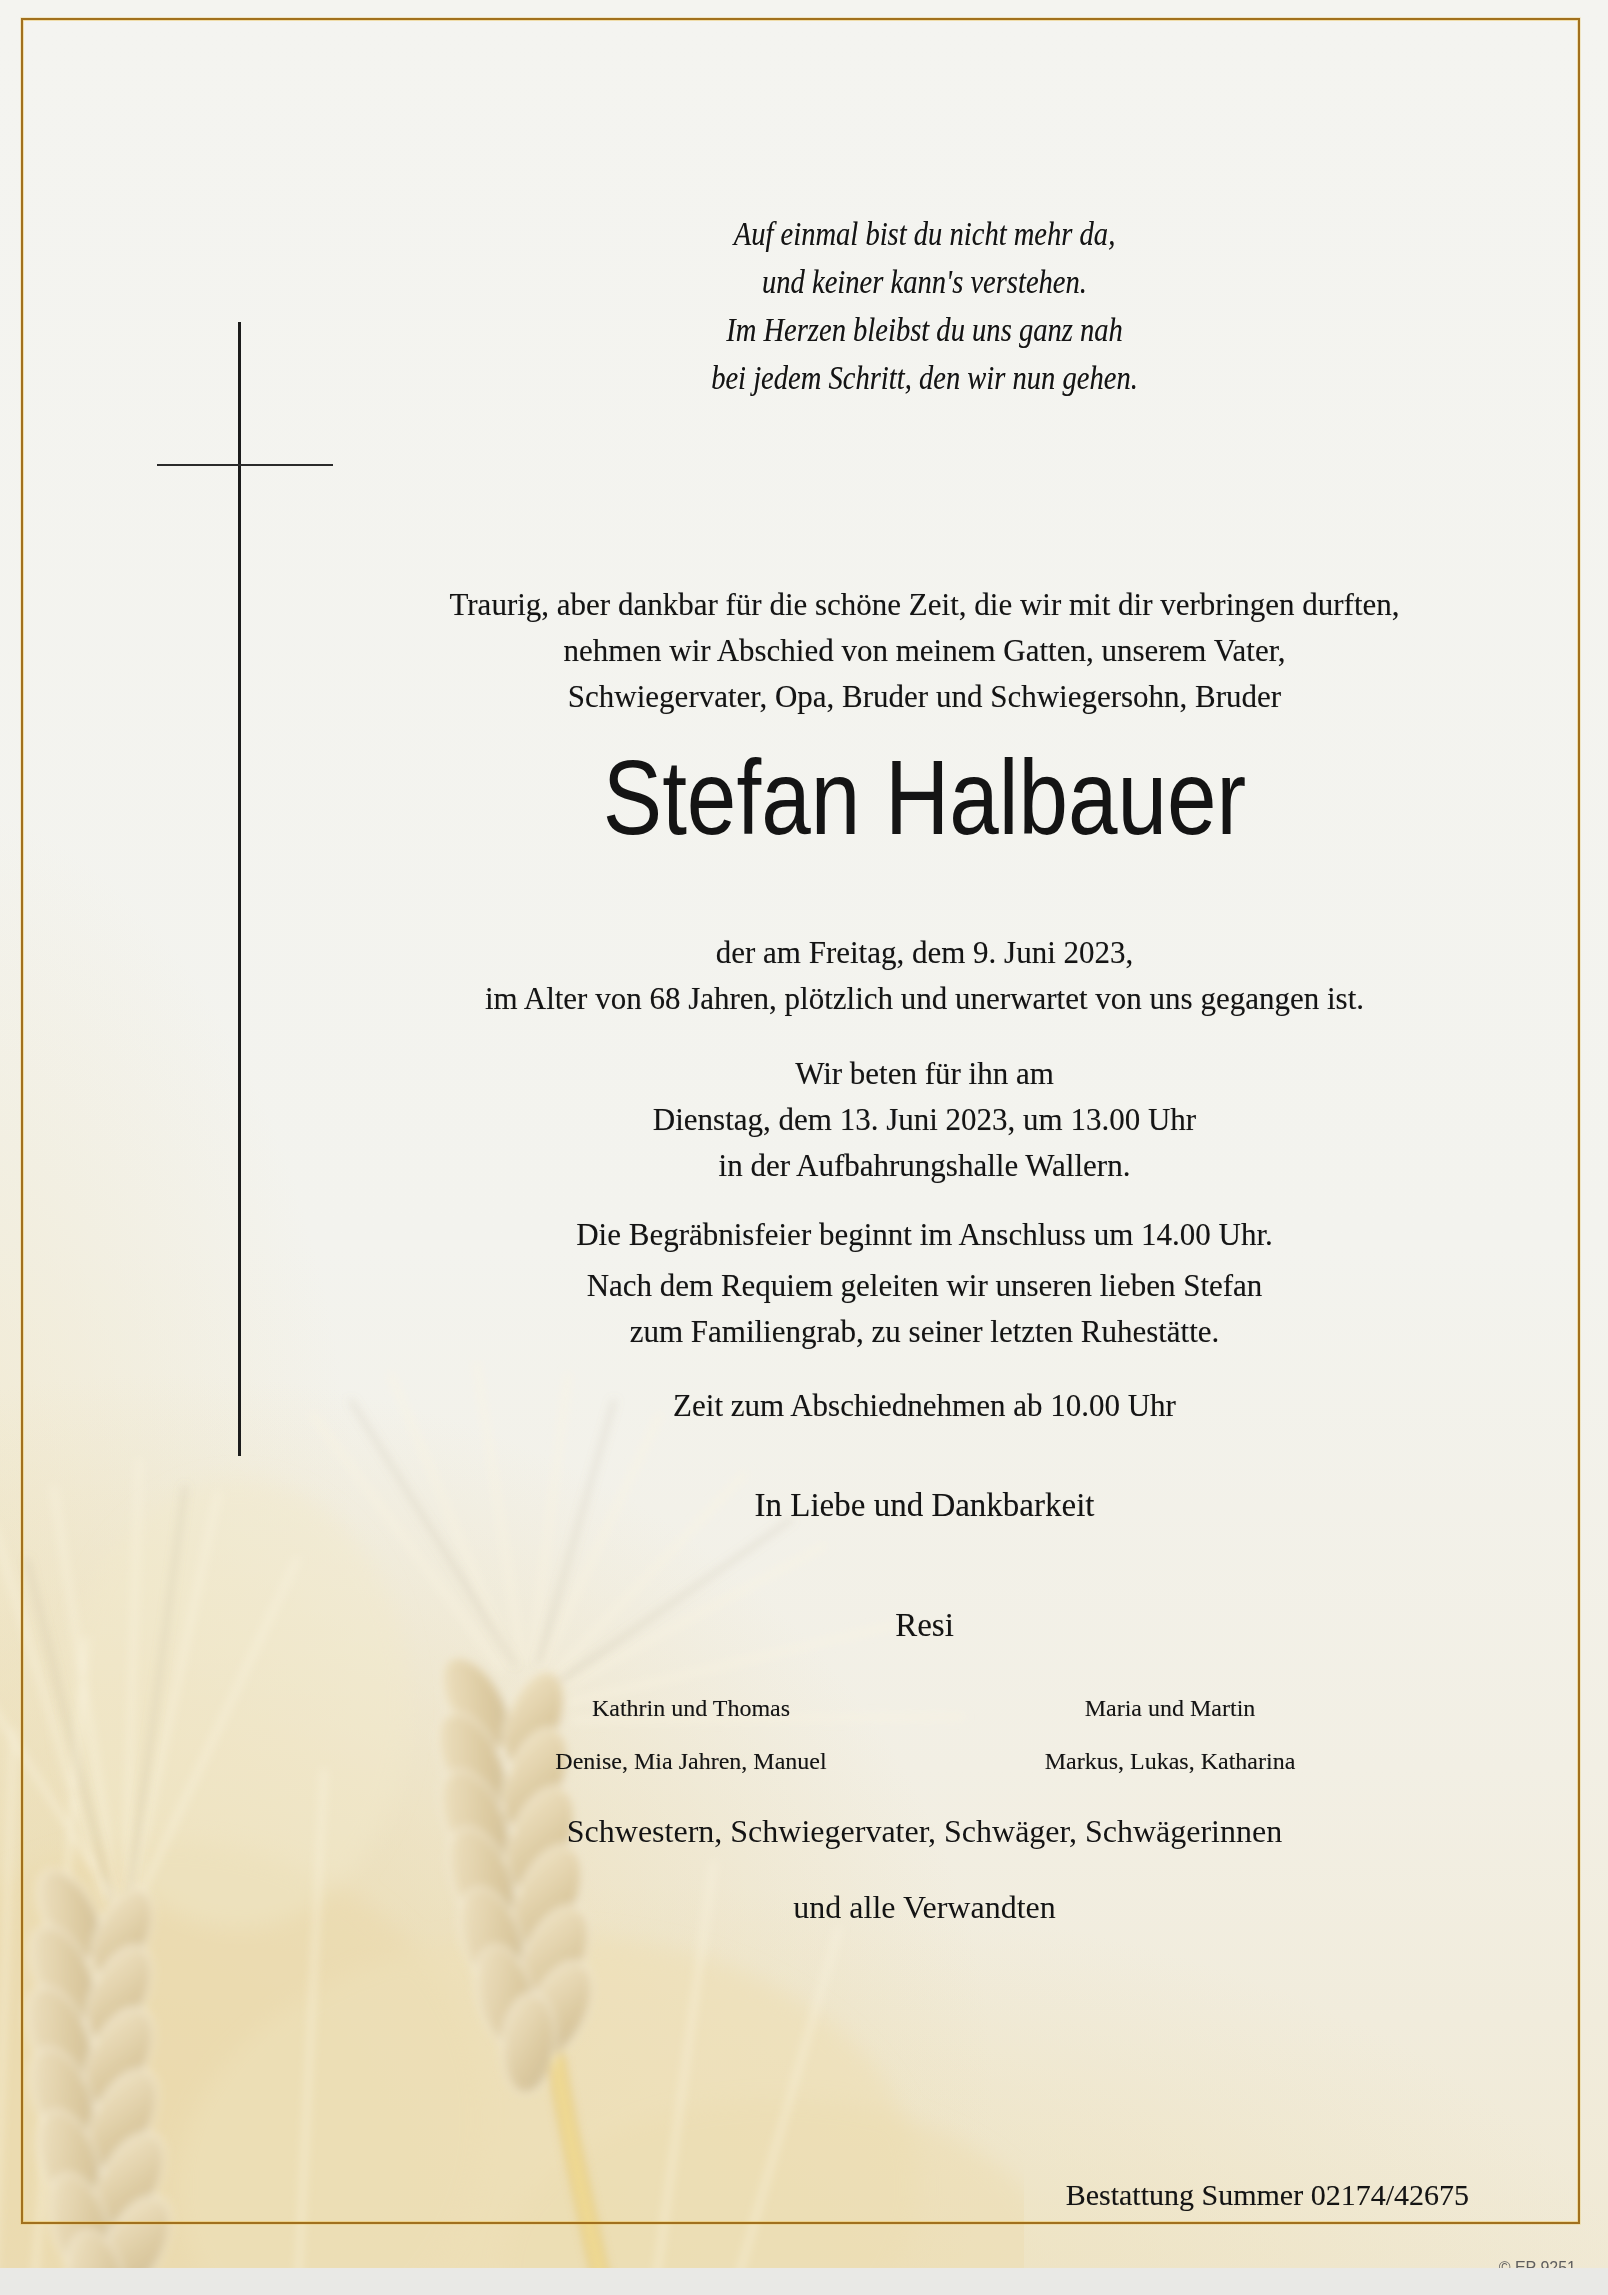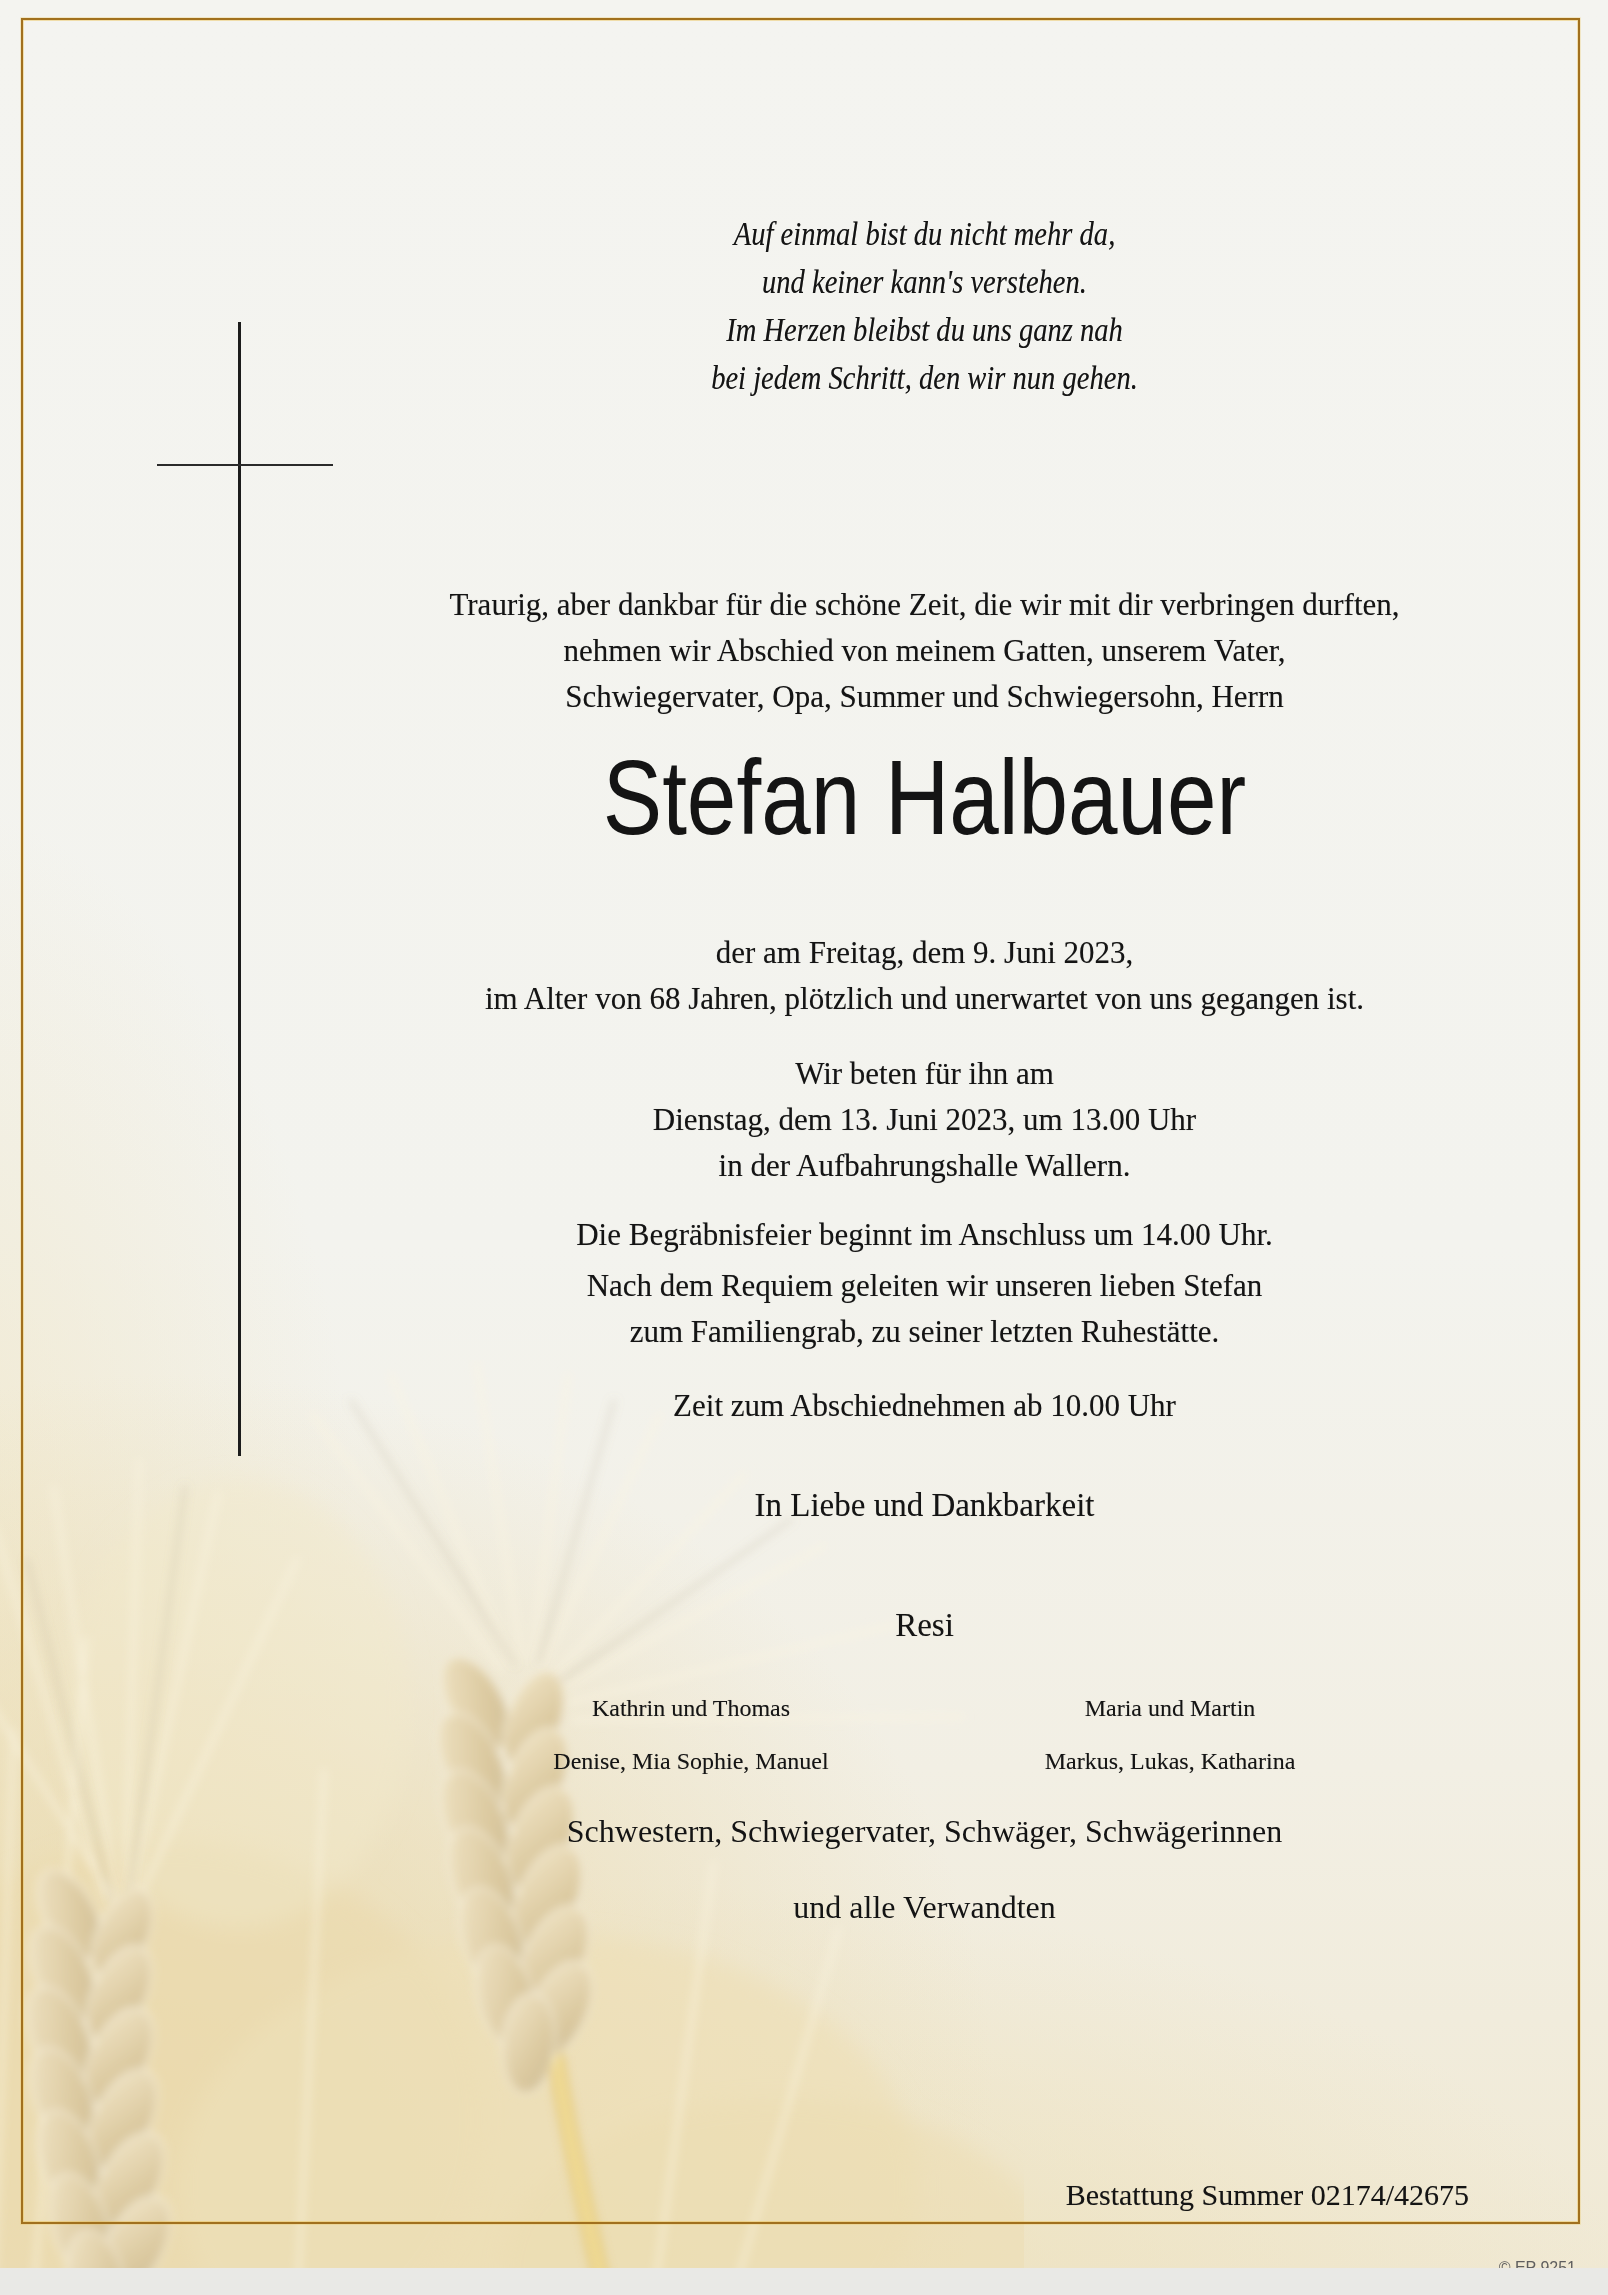--- a/index.html
+++ b/index.html
@@ -135,21 +135,21 @@
   <div class="cross-v"></div>
   <div class="cross-h"></div>
 
   <div class="block quote" style="top:210px"><span>Auf einmal bist du nicht mehr da,</span>
 <span>und keiner kann's verstehen.</span>
 <span>Im Herzen bleibst du uns ganz nah</span>
 <span>bei jedem Schritt, den wir nun gehen.</span></div>
 
   <div class="block body-text" style="top:582px"><span>Traurig, aber dankbar für die schöne Zeit, die wir mit dir verbringen durften,</span>
 <span>nehmen wir Abschied von meinem Gatten, unserem Vater,</span>
-<span>Schwiegervater, Opa, Summer und Schwiegersohn, Herrn</span></div>
+<span>Schwiegervater, Opa, Bruder und Schwiegersohn, Bruder</span></div>
 
   <div class="block deceased" style="top:741px">Stefan Halbauer</div>
 
   <div class="block body-text" style="top:930px"><span>der am Freitag, dem 9. Juni 2023,</span>
 <span>im Alter von 68 Jahren, plötzlich und unerwartet von uns gegangen ist.</span></div>
 
   <div class="block body-text" style="top:1051px"><span>Wir beten für ihn am</span>
 <span>Dienstag, dem 13. Juni 2023, um 13.00 Uhr</span>
 <span>in der Aufbahrungshalle Wallern.</span></div>
 
@@ -159,21 +159,21 @@
 <span>zum Familiengrab, zu seiner letzten Ruhestätte.</span></div>
 
   <div class="block body-text" style="top:1383px">Zeit zum Abschiednehmen ab 10.00 Uhr</div>
 
   <div class="block closing-line" style="top:1483px">In Liebe und Dankbarkeit</div>
 
   <div class="block closing-line bold" style="top:1603px">Resi</div>
 
   <span class="mourner-col" style="left:691px;top:1688px">Kathrin und Thomas</span>
   <span class="mourner-col" style="left:1170px;top:1688px">Maria und Martin</span>
-  <span class="mourner-col" style="left:691px;top:1741px">Denise, Mia Sophie, Manuel</span>
+  <span class="mourner-col" style="left:691px;top:1741px">Denise, Mia Jahren, Manuel</span>
   <span class="mourner-col" style="left:1170px;top:1741px">Markus, Lukas, Katharina</span>
 
   <div class="block bold" style="top:1813px;font-size:32px">Schwestern, Schwiegervater, Schwäger, Schwägerinnen</div>
   <div class="block bold" style="top:1889px;font-size:32px">und alle Verwandten</div>
 
   <div class="footer-funeral">Bestattung Summer 02174/42675</div>
   <div class="footer-code">© EP 9251</div>
 
 </div>
 

